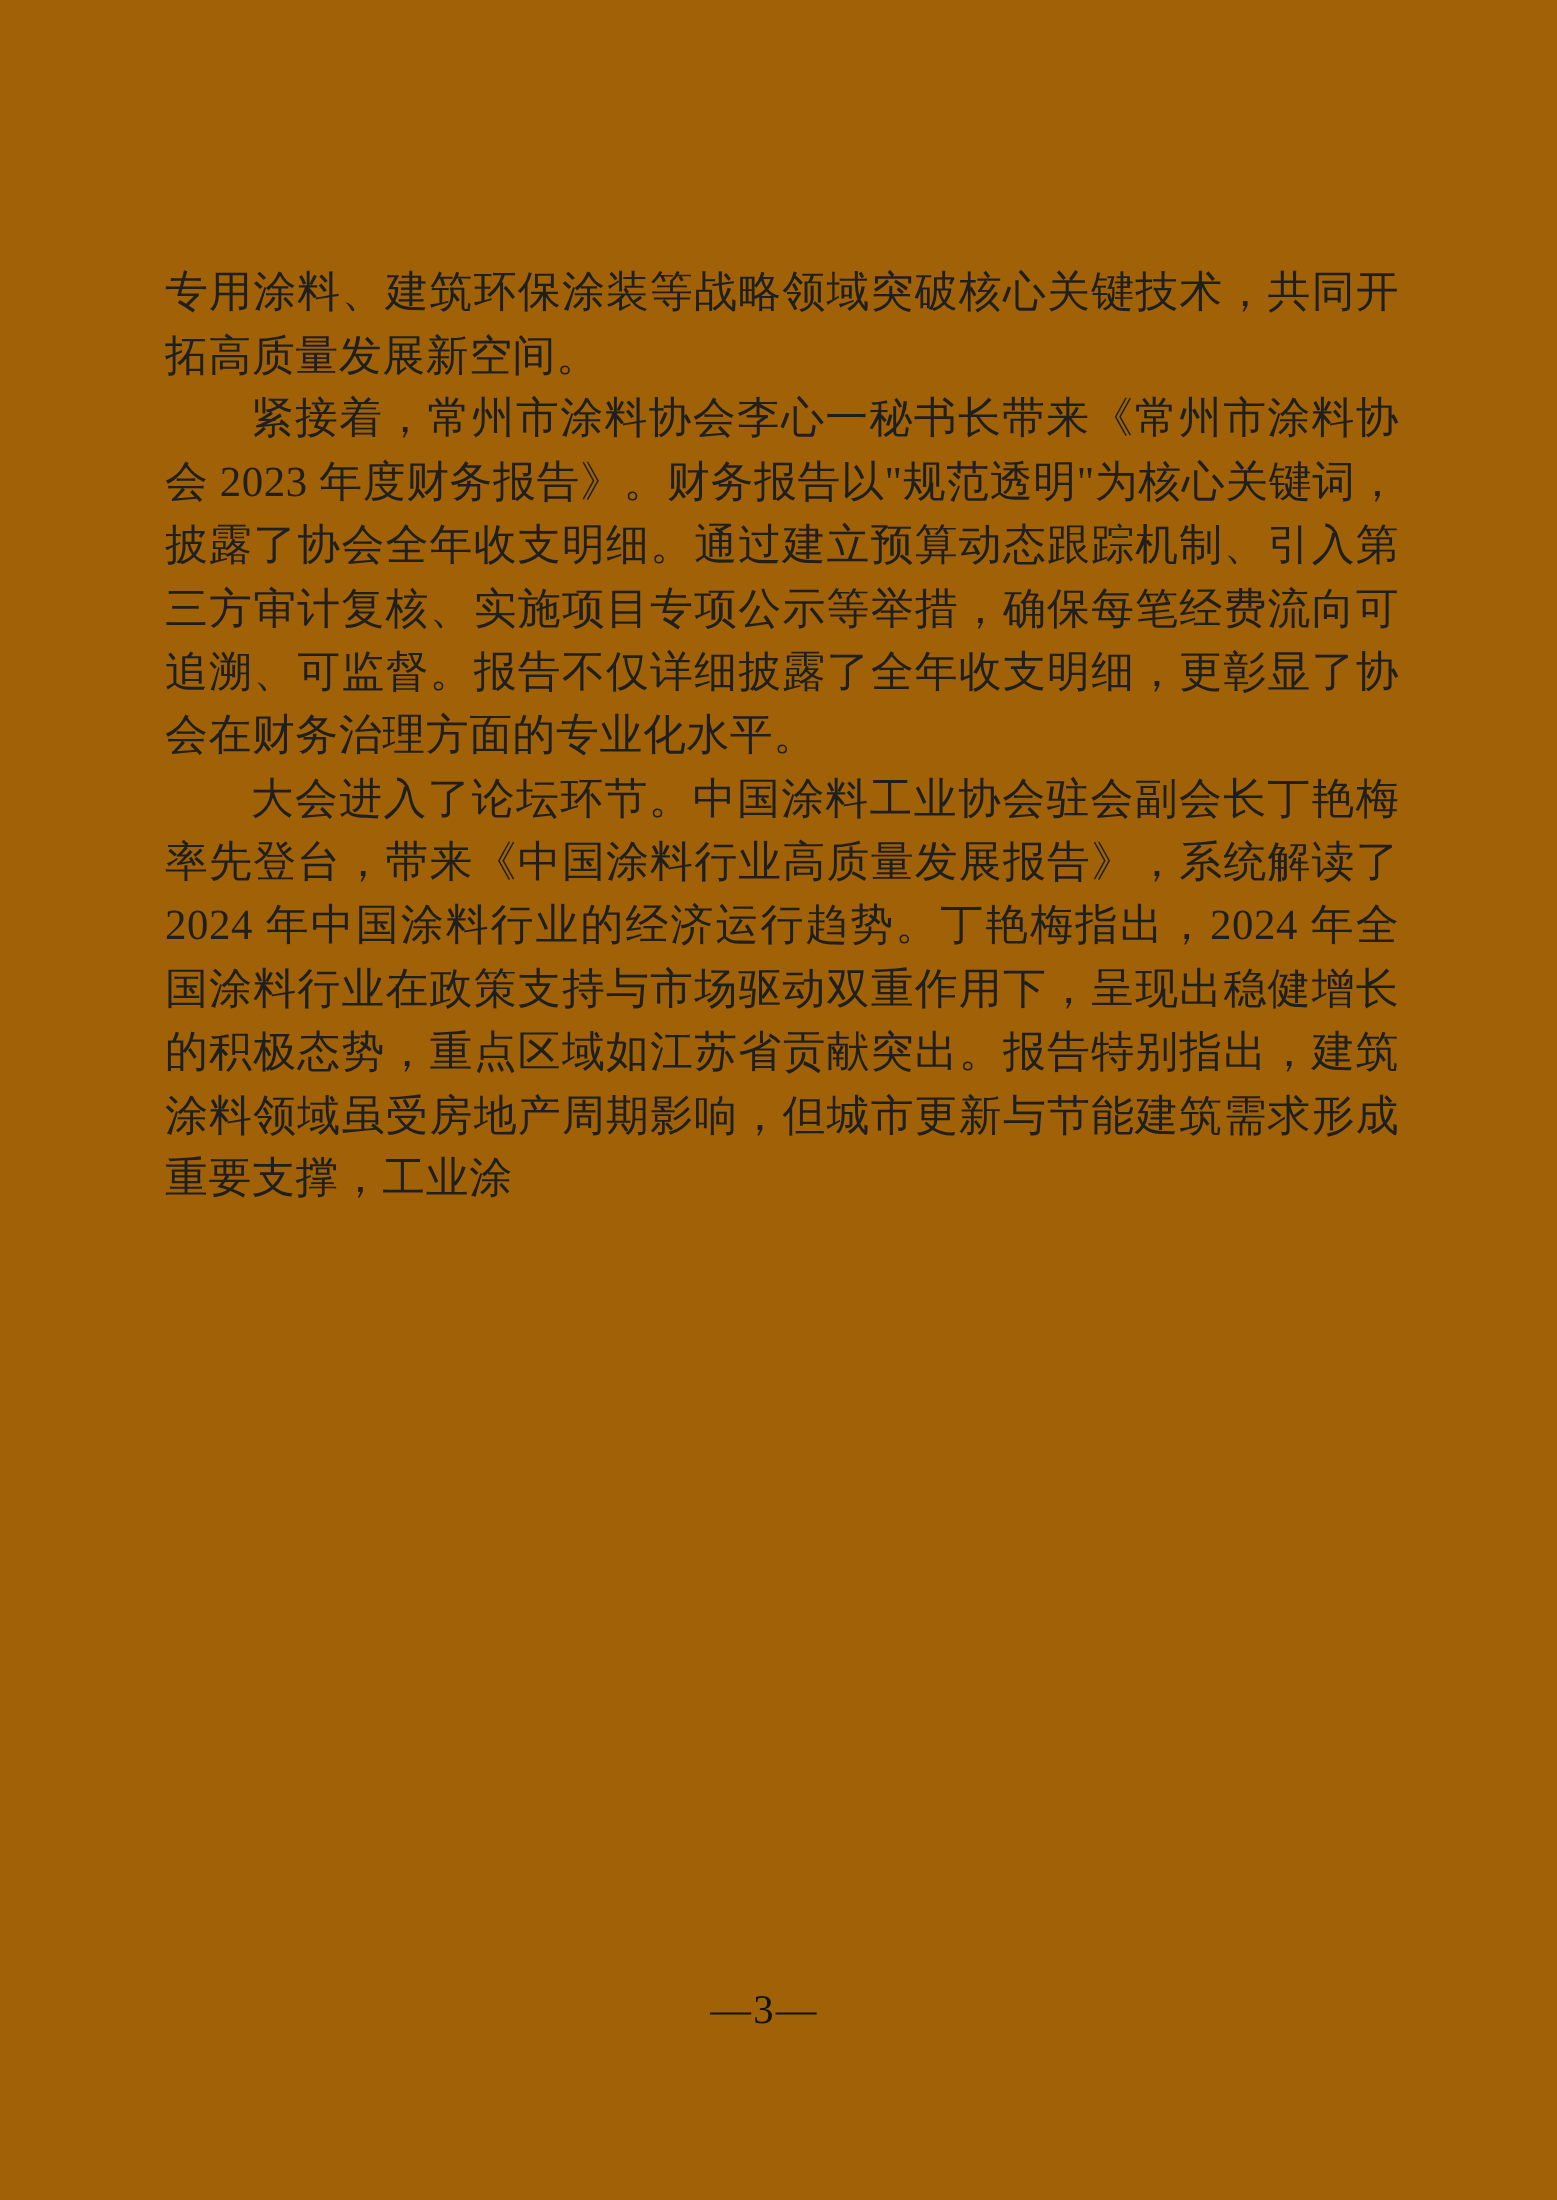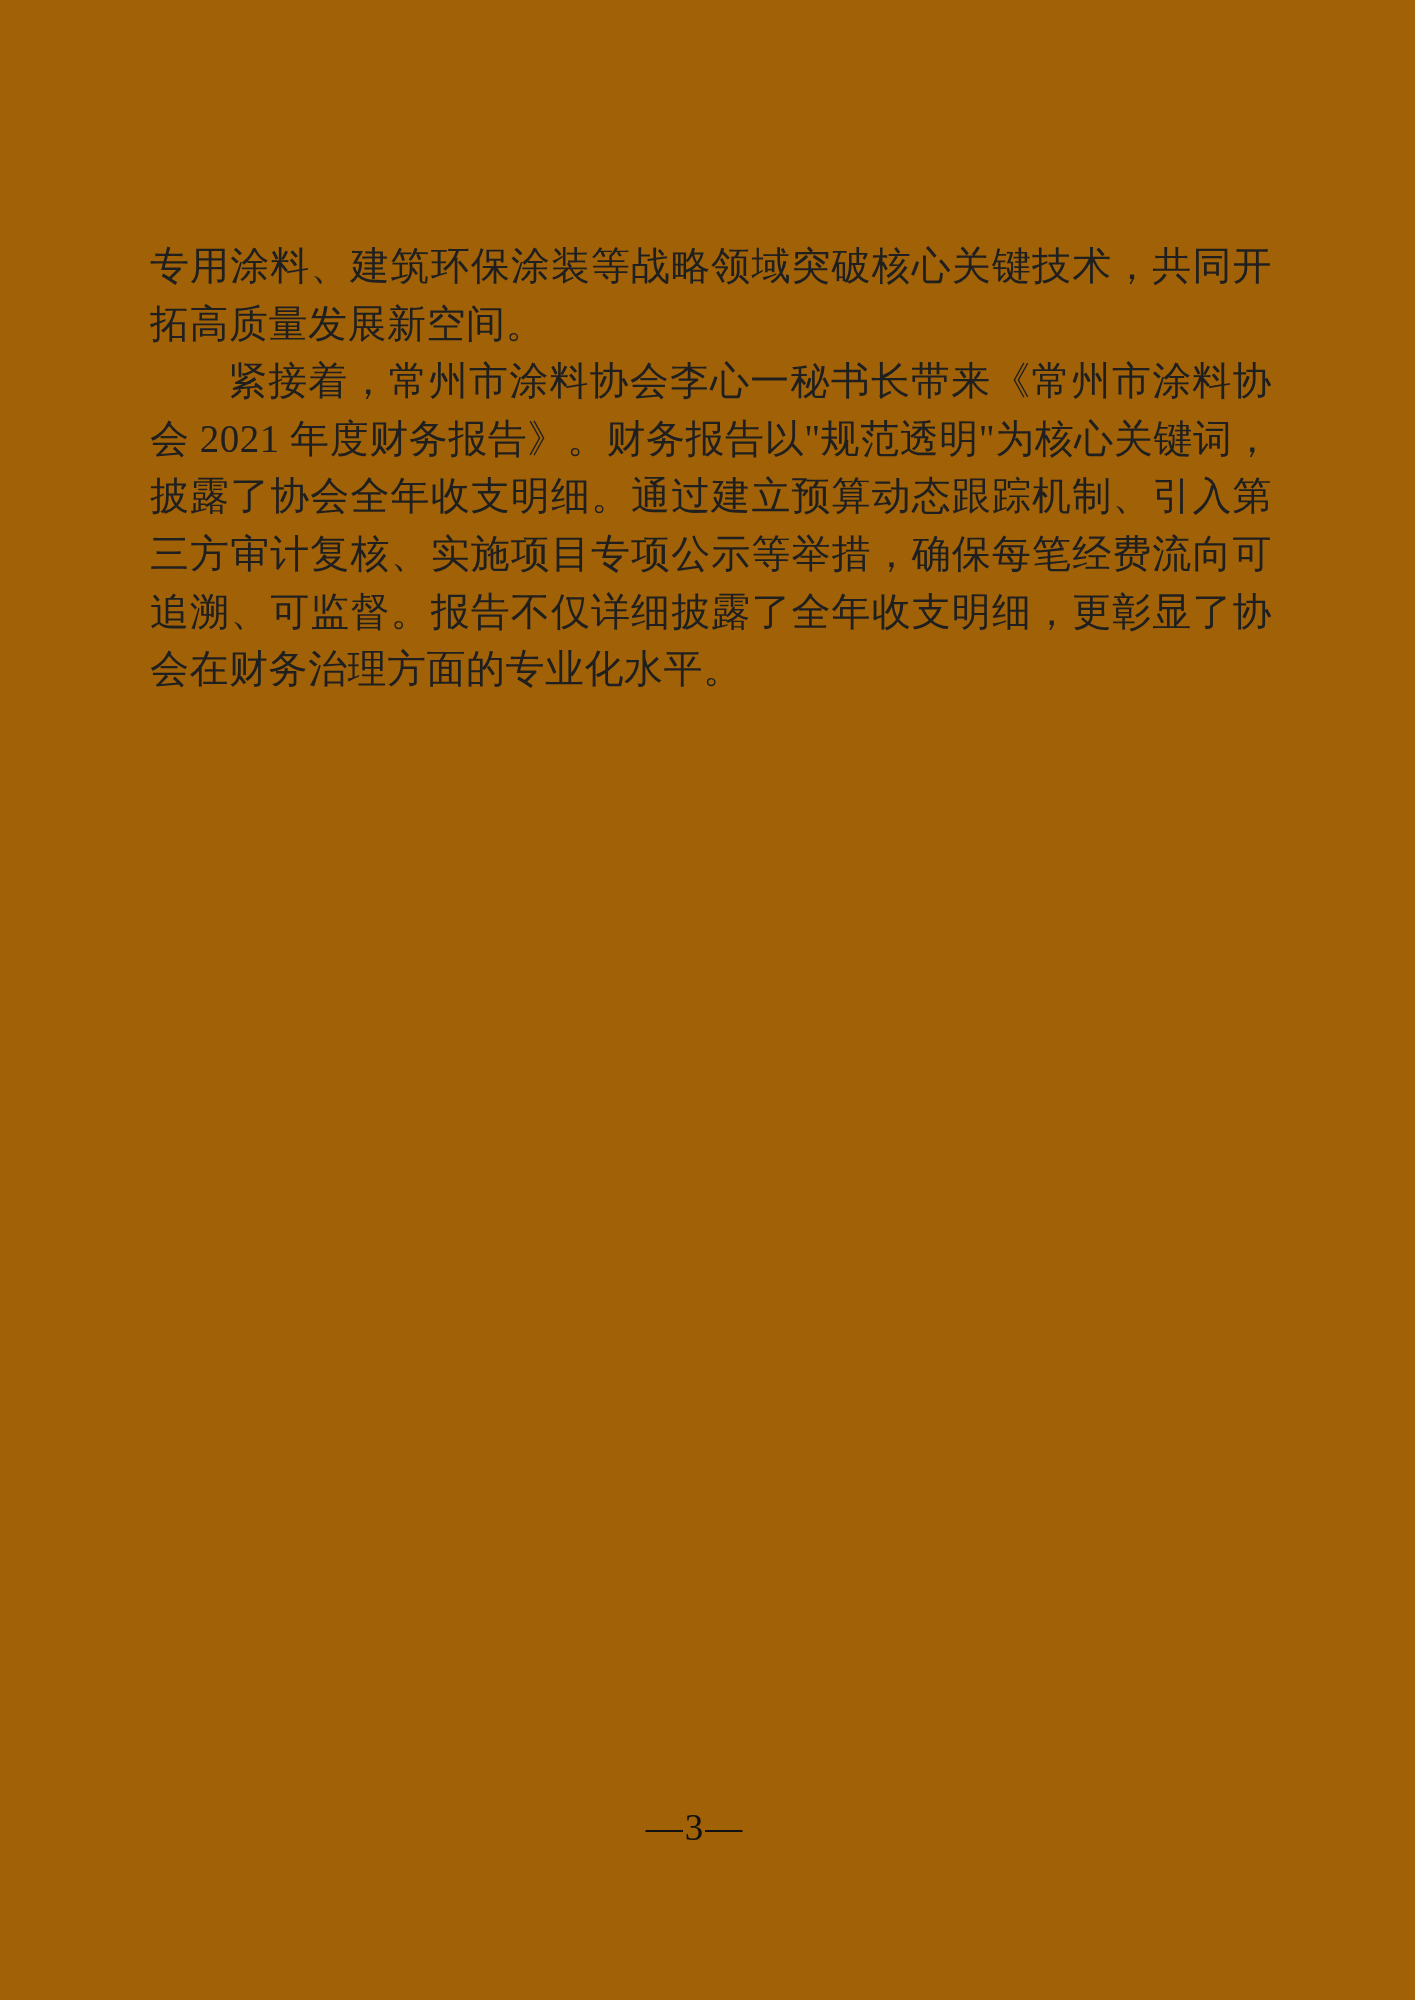--- a/index.html
+++ b/index.html
@@ -45,18 +45,19 @@
     letter-spacing: 2px;
   }
 </style>
 </head>
 <body>
 
 <div class="page">
 
   <div class="text-block">
     <p class="para no-indent">专用涂料、建筑环保涂装等战略领域突破核心关键技术，共同开拓高质量发展新空间。</p>
-    <p class="para">紧接着，常州市涂料协会李心一秘书长带来《常州市涂料协会 2021 年度财务报告》。财务报告以"规范透明"为核心关键词，披露了协会全年收支明细。通过建立预算动态跟踪机制、引入第三方审计复核、实施项目专项公示等举措，确保每笔经费流向可追溯、可监督。报告不仅详细披露了全年收支明细，更彰显了协会在财务治理方面的专业化水平。</p>
+    <p class="para">紧接着，常州市涂料协会李心一秘书长带来《常州市涂料协会 2023 年度财务报告》。财务报告以"规范透明"为核心关键词，披露了协会全年收支明细。通过建立预算动态跟踪机制、引入第三方审计复核、实施项目专项公示等举措，确保每笔经费流向可追溯、可监督。报告不仅详细披露了全年收支明细，更彰显了协会在财务治理方面的专业化水平。</p>
+    <p class="para">大会进入了论坛环节。中国涂料工业协会驻会副会长丁艳梅率先登台，带来《中国涂料行业高质量发展报告》，系统解读了 2024 年中国涂料行业的经济运行趋势。丁艳梅指出，2024 年全国涂料行业在政策支持与市场驱动双重作用下，呈现出稳健增长的积极态势，重点区域如江苏省贡献突出。报告特别指出，建筑涂料领域虽受房地产周期影响，但城市更新与节能建筑需求形成重要支撑，工业涂</p>
   </div>
 
   <div class="page-number">—3—</div>
 
 </div>
 
 </body></html>

